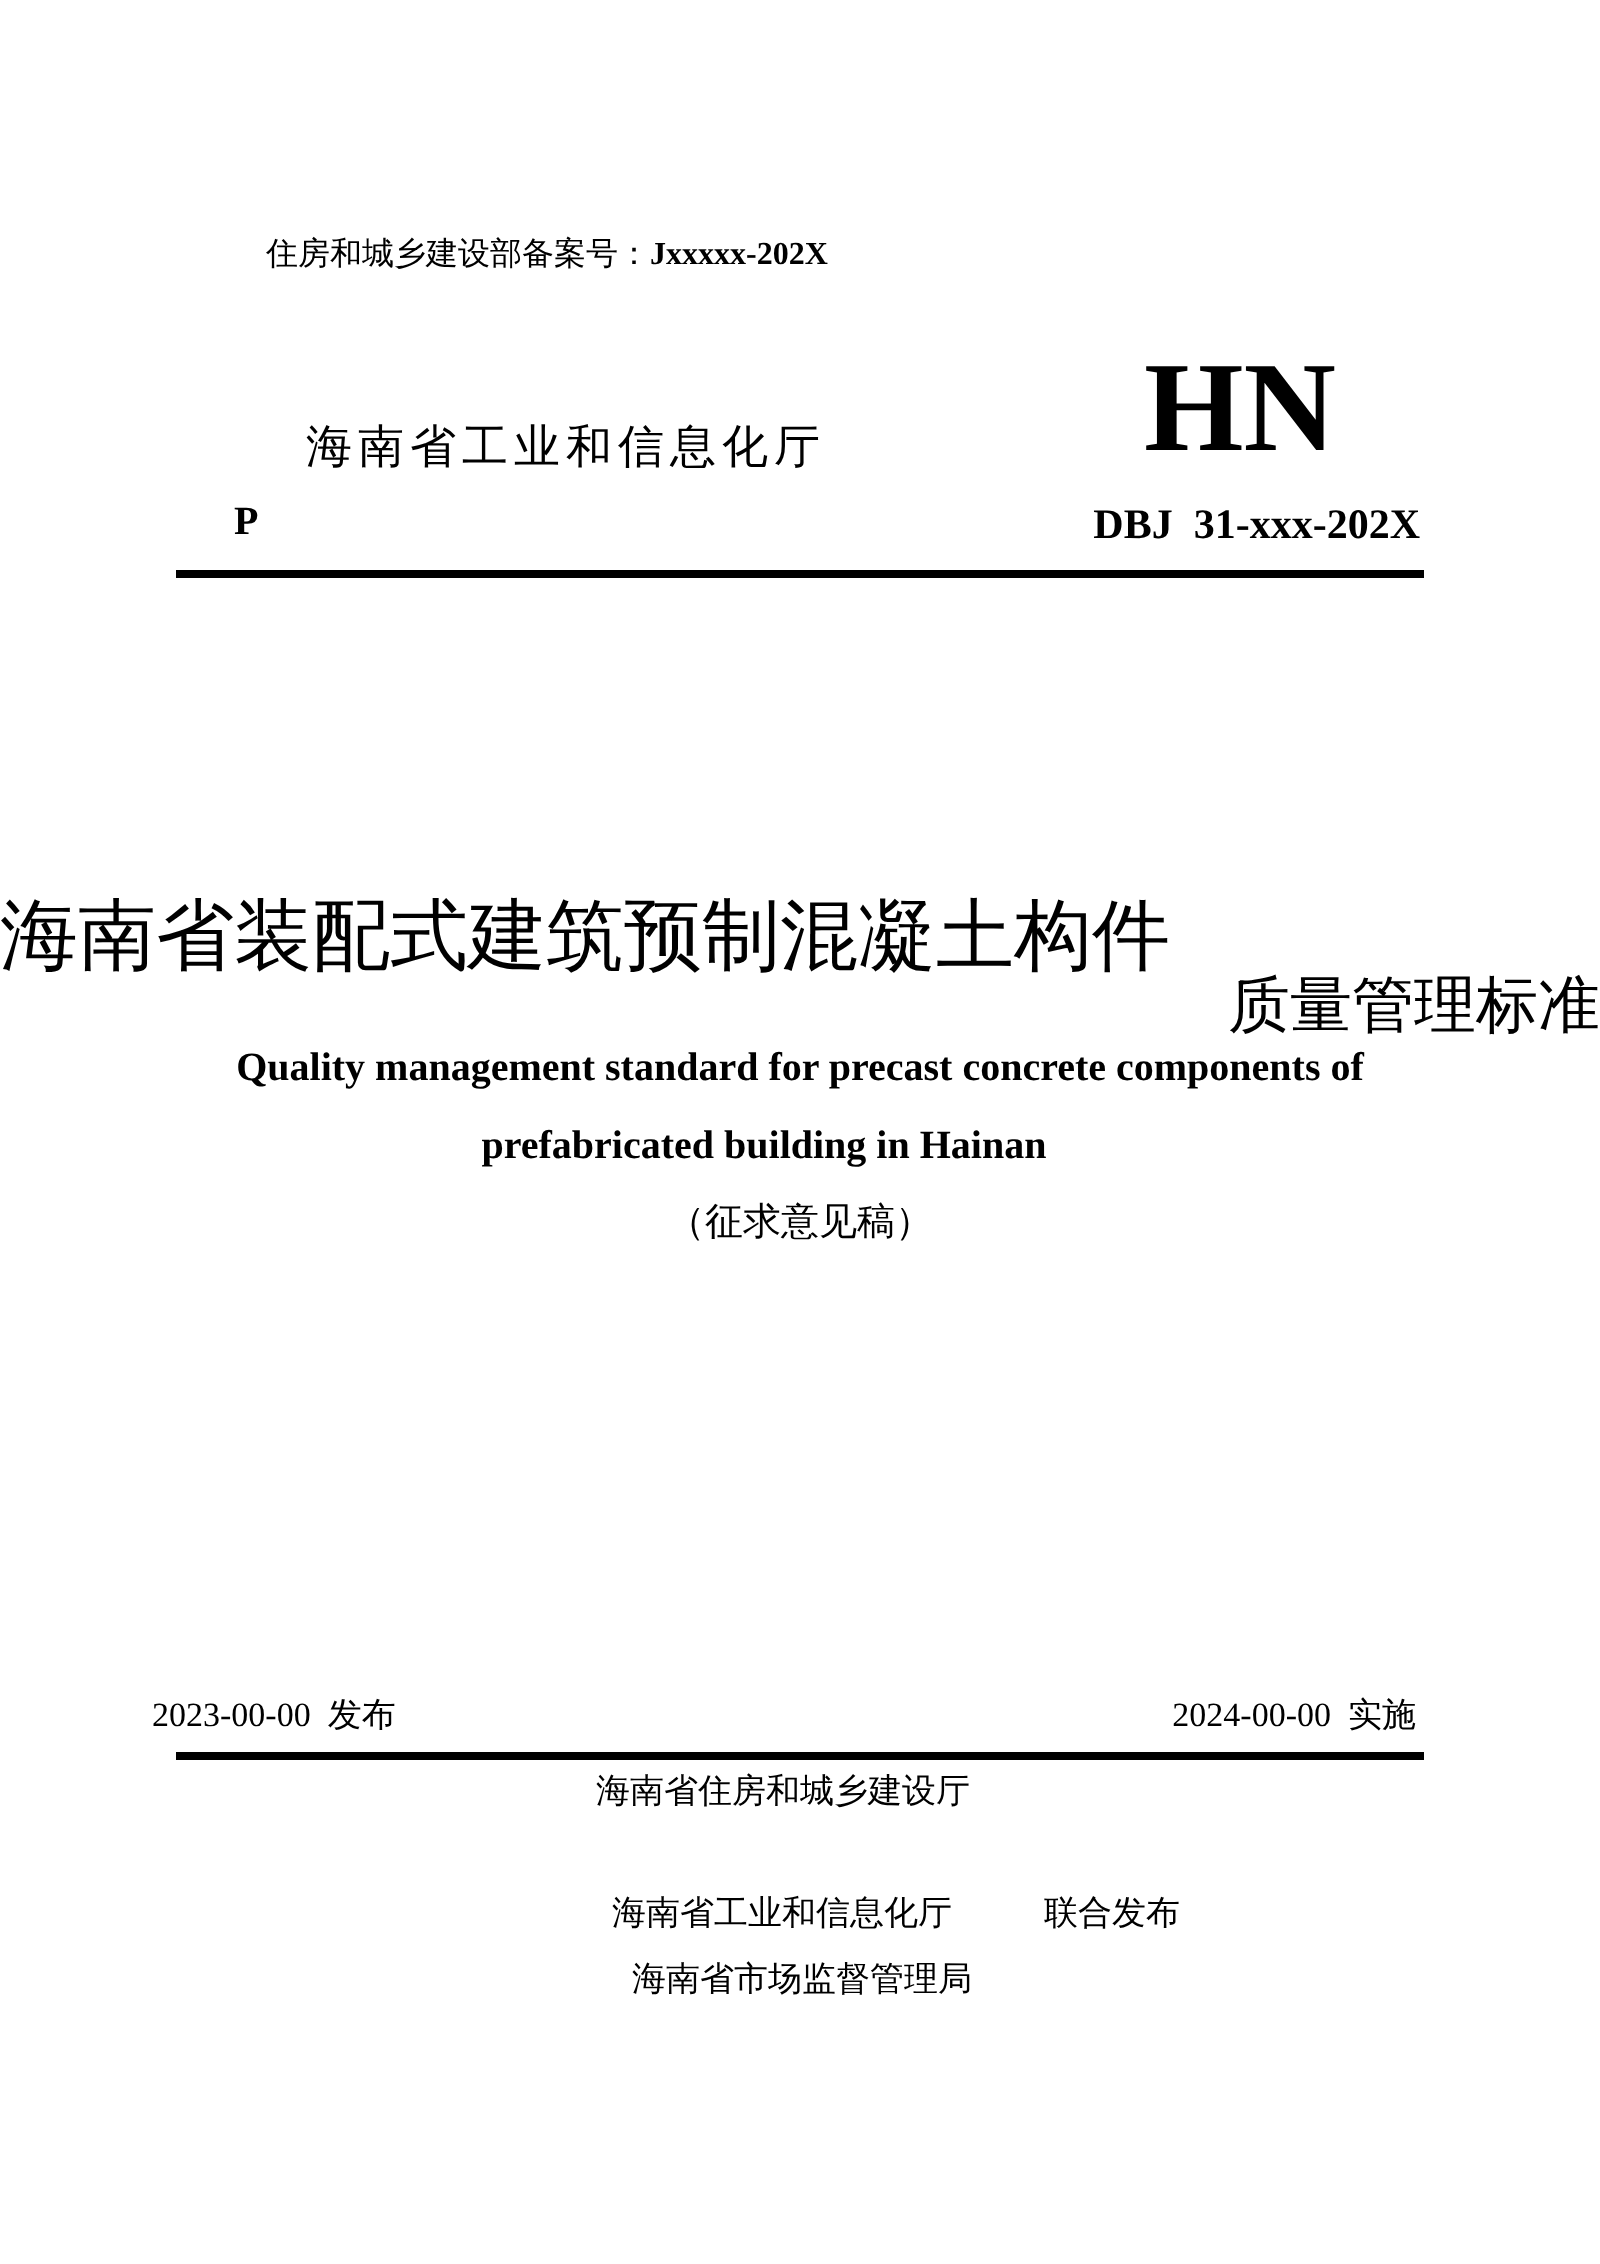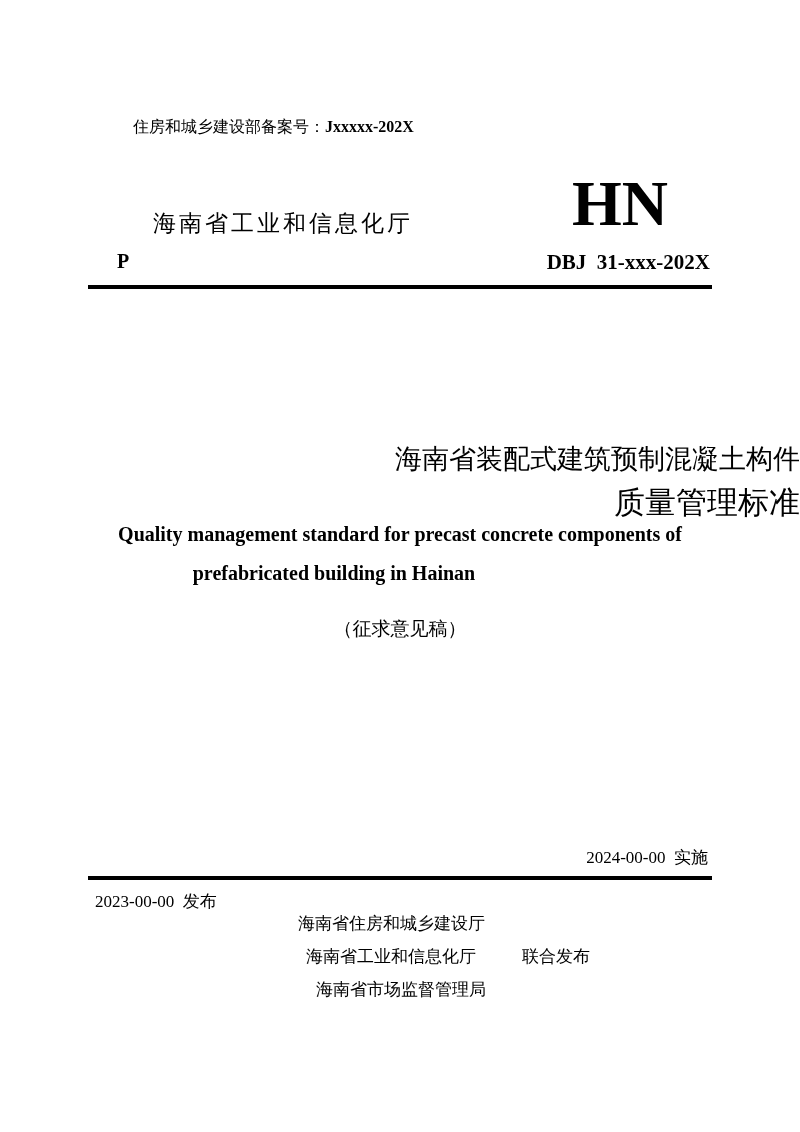--- a/index.html
+++ b/index.html
@@ -13,31 +13,31 @@
 
   #std-type { left: 153px; top: 208px; font-size: 23px; letter-spacing: 3px; }
   #hn-mark { right: 132px; top: 172px; font-size: 64px; font-weight: bold; line-height: 1; }
   #p-class { left: 117px; top: 250px; font-size: 20px; font-weight: bold; }
   #std-code { right: 90px; top: 250px; font-size: 21px; font-weight: bold; }
 
   .rule { position: absolute; left: 88px; width: 624px; height: 4px; background: #000; }
   #rule-top { top: 285px; }
   #rule-bottom { top: 876px; }
 
-  #title-cn-1 { left: 0; width: 800px; text-align: right; top: 441px; font-size: 27px; }
+  #title-cn-1 { left: 0; width: 800px; text-align: left; top: 441px; font-size: 39px; }
   #title-cn-2 { left: 0; width: 800px; text-align: right; top: 482px; font-size: 31px; }
   #title-en-1 { left: 0; width: 800px; text-align: center; top: 523px; font-size: 20px; font-weight: bold; }
-  #title-en-2 { left: 0; width: 668px; text-align: center; top: 562px; font-size: 20px; font-weight: bold; }
-  #draft-note { left: 0; width: 800px; text-align: center; top: 616px; font-size: 19px; }
+  #title-en-2 { left: 0; width: 668px; text-align: center; top: 562px; font-size: 20px; font-weight: bold; padding-left: 48px; }
+  #draft-note { left: 0; width: 800px; text-align: center; top: 598px; font-size: 19px; }
 
-  #issue-date { left: 95px; top: 846px; font-size: 17px; margin-top: 44px; }
+  #issue-date { left: 76px; top: 846px; font-size: 17px; }
   #impl-date { right: 92px; top: 846px; font-size: 17px; margin-left: 20px; }
 
   .issuer { font-size: 17px; }
-  #issuer-1 { left: 298px; top: 912px; }
+  #issuer-1 { left: 298px; top: 884px; }
   #issuer-2 { left: 306px; top: 945px; }
   #issuer-3 { left: 316px; top: 978px; }
   #joint-issue { left: 522px; top: 945px; font-size: 17px; }
 </style>
 </head>
 <body>
 
 <div class="abs serif" id="record-no">
   <span>住房和城乡建设部备案号：</span><span class="code">Jxxxxx-202X</span>
 </div>

